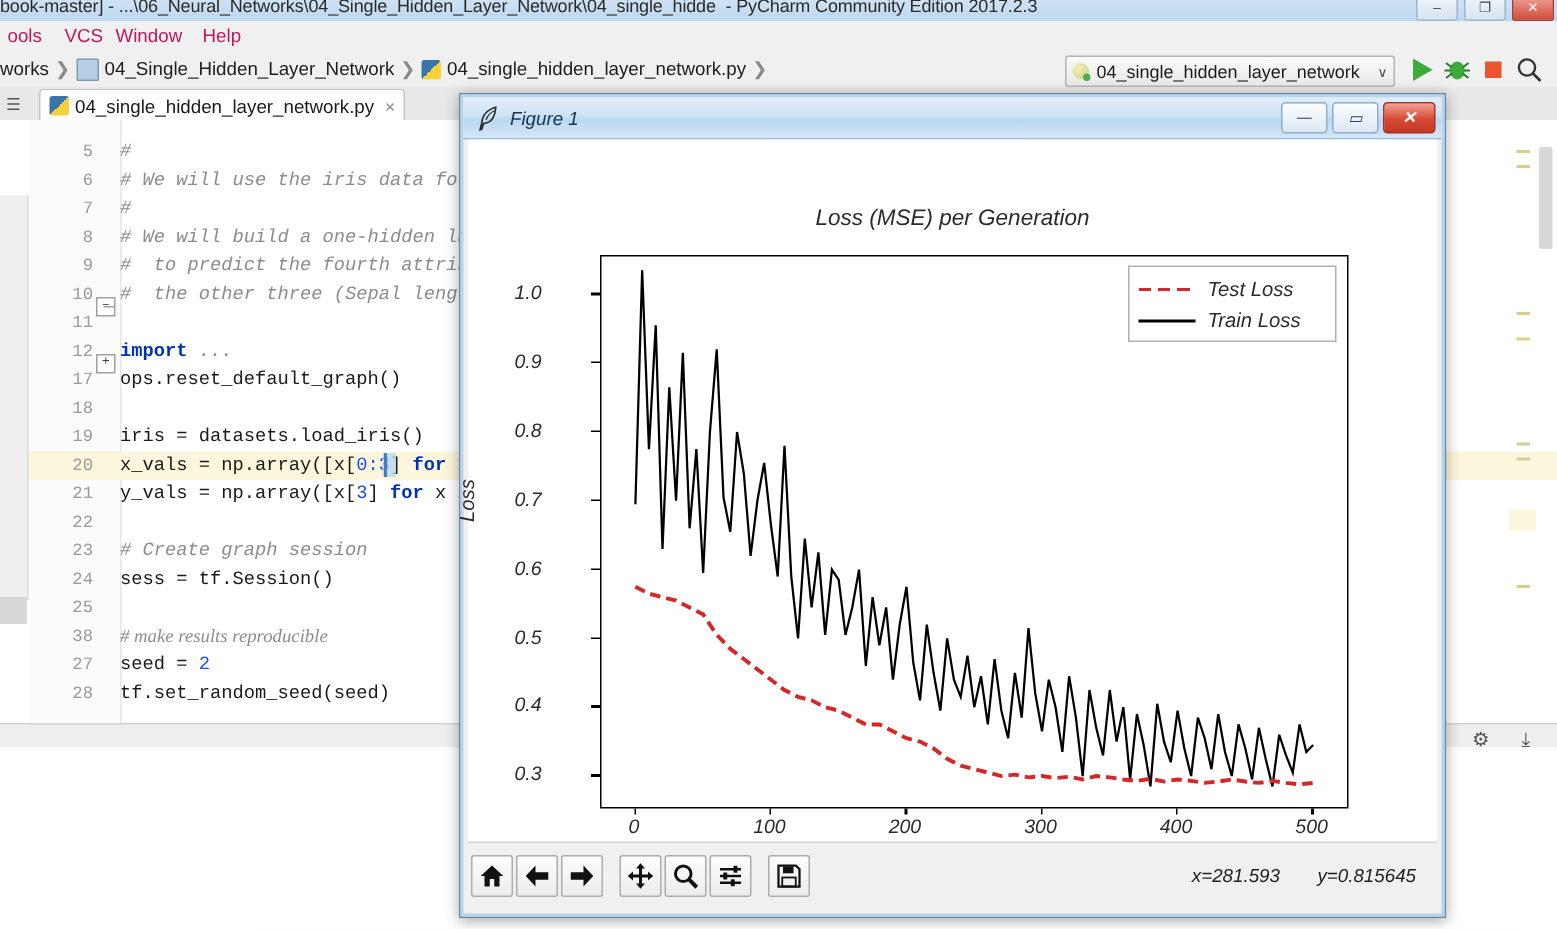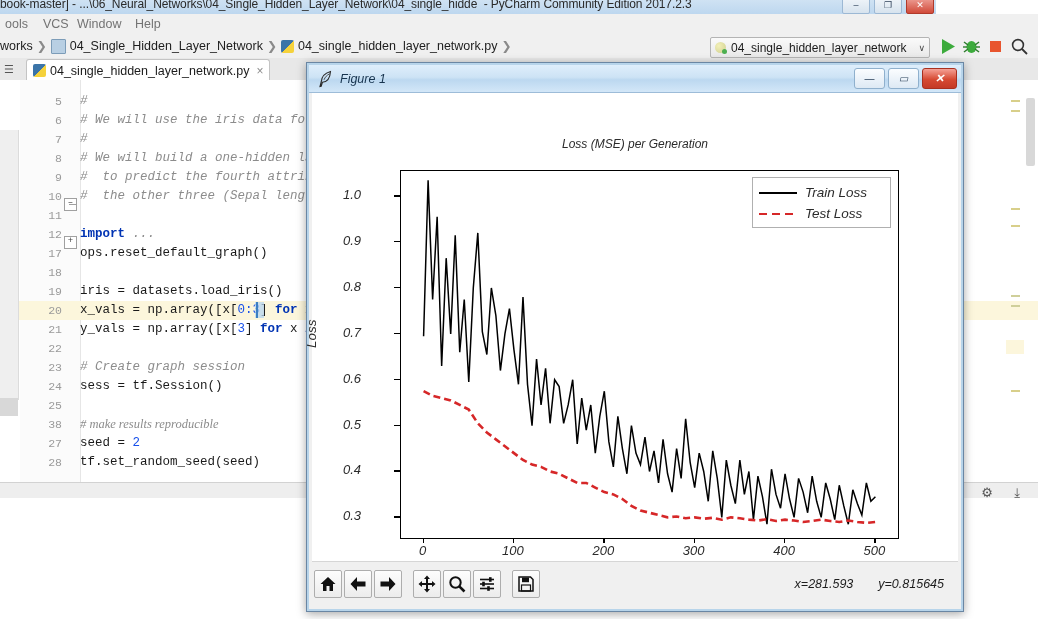--- a/index.html
+++ b/index.html
@@ -6,21 +6,21 @@
     margin: 0; padding: 0;
     width: 1038px; height: 619px;
     overflow: hidden;
     background: #ffffff;
     font-family: "Liberation Sans", sans-serif;
   }
   #root { position: relative; width: 1038px; height: 619px; overflow: hidden; }
 
   
   .ide-titlebar {
-    position: absolute; left: 0; top: 0; width: 936px; height: 14px;
+    position: absolute; left: 0; top: 0; width: 1038px; height: 14px;
     background: linear-gradient(to bottom, #cfe2f3 0%, #bdd7ef 100%);
     border-bottom: 1px solid #9cb8d4;
     overflow: hidden;
   }
   .ide-title-text {
     position: absolute; left: 0px; top: -3px;
     font-size: 12px; color: #2a2a2a; white-space: nowrap;
     letter-spacing: -0.1px;
   }
   .win-btns { position: absolute; right: 2px; top: -4px; display: flex; gap: 4px; }
@@ -35,21 +35,21 @@
     background: linear-gradient(to bottom, #f3b0a8, #d9past);
     background: linear-gradient(to bottom, #f0a79e, #d14a39);
     border-color: #b03a2b; color: #fff;
   }
 
   .ide-menubar {
     position: absolute; left: 0; top: 14px; width: 1038px; height: 20px;
     background: #f0f0f0; border-bottom: 1px solid #dcdcdc;
   }
   .menu-item {
-    position: absolute; top: 2px; font-size: 12.5px; color: #737373;
+    position: absolute; top: 2px; font-size: 12.5px; color: #be185d;
     padding: 1px 5px; cursor: default;
   }
 
   .ide-navbar {
     position: absolute; left: 0; top: 34px; width: 1038px; height: 24px;
     background: #f0f0f0; border-bottom: 1px solid #cfcfcf;
     display: flex; align-items: center;
   }
   .crumb { display: flex; align-items: center; font-size: 12.5px; color: #1d1d1d; white-space: nowrap; }
   .crumb .sep { color: #8a8a8a; margin: 0 4px; font-size: 12px; }
@@ -218,21 +218,21 @@
   .tb-sep { width: 9px; height: 26px; }
   .coords {
     margin-left: auto; margin-right: 14px;
     font-size: 12.5px; color: #1d1d1d;
     display: flex; gap: 25px;
   }
 
   
   .plot-title {
     position: absolute; left: 0; right: 0; top: 44px;
-    text-align: center; font-size: 12px; color: #2b2b2b;
+    text-align: center; font-size: 15px; color: #2b2b2b;
   }
   .axes-box {
     position: absolute; left: 88px; top: 77px; width: 497px; height: 367px;
     border: 1.3px solid #000000; background: #fff; overflow: hidden;
   }
   .ytick-lbl {
     position: absolute; right: 597px; width: 52px; text-align: right;
     font-size: 13px; color: #2b2b2b; transform: translateY(-8px);
   }
   .ytick-mark { position: absolute; left: 82px; width: 6px; height: 1.3px; background: #000; }
@@ -483,29 +483,29 @@
       <div class="axes-box">
         <svg id="plot-svg" width="497" height="367" viewBox="0 0 497 367" preserveAspectRatio="none">
               <polyline points="22.59,165.15 27.11,9.18 31.63,128.45 36.15,45.88 40.66,194.97 45.18,87.16 49.70,162.86 54.22,64.22 58.74,181.21 63.25,128.45 67.77,211.03 72.29,116.98 76.81,61.93 81.33,160.56 85.85,183.50 90.36,116.98 94.88,144.51 99.40,199.56 103.92,162.86 108.44,137.63 112.95,178.91 117.47,213.32 121.99,126.16 126.51,213.32 131.03,254.61 135.55,188.09 140.06,233.96 144.58,197.26 149.10,252.31 153.62,208.73 158.14,215.61 162.65,252.31 167.17,233.96 171.69,208.73 176.21,272.96 180.73,227.08 185.25,259.19 189.76,233.96 194.28,282.13 198.80,245.43 203.32,220.20 207.84,270.66 212.35,295.89 216.87,245.43 221.39,277.54 225.91,302.77 230.43,254.61 234.95,282.13 239.46,293.60 243.98,266.08 248.50,300.48 253.02,279.84 257.54,311.95 262.05,268.37 266.57,302.77 271.09,321.13 275.61,277.54 280.13,307.36 284.65,247.72 289.16,291.31 293.68,316.54 298.20,282.13 302.72,300.48 307.24,330.30 311.75,279.84 316.27,307.36 320.79,346.36 325.31,289.01 329.83,314.24 334.35,332.59 338.86,289.01 343.38,323.42 347.90,300.48 352.42,348.65 356.94,305.07 361.45,325.71 365.97,353.24 370.49,298.19 375.01,323.42 379.53,337.18 384.05,302.77 388.56,328.01 393.08,346.36 397.60,307.36 402.12,321.13 406.64,341.77 411.15,305.07 415.67,330.30 420.19,346.36 424.71,311.95 429.23,328.01 433.75,348.65 438.26,314.24 442.78,334.89 447.30,353.24 451.82,318.83 456.34,332.59 460.85,344.06 465.37,311.95 469.89,330.30 474.41,325.71" fill="none" stroke="#000000" stroke-width="1.5"></polyline>
               <polyline points="22.59,220.20 31.63,224.79 40.66,227.08 49.70,229.37 58.74,233.96 67.77,238.55 76.81,252.31 85.85,261.49 94.88,268.37 103.92,275.25 112.95,282.13 121.99,289.01 131.03,293.60 140.06,295.89 149.10,300.48 158.14,302.77 167.17,307.36 176.21,311.95 185.25,311.95 194.28,316.54 203.32,321.13 212.35,323.42 221.39,328.01 230.43,334.89 239.46,339.48 248.50,341.77 257.54,344.06 266.57,346.36 275.61,345.44 284.65,347.27 293.68,346.36 302.72,347.73 311.75,346.81 320.79,348.65 329.83,346.36 338.86,347.27 347.90,348.65 356.94,349.57 365.97,348.19 375.01,350.03 384.05,348.65 393.08,349.57 402.12,350.94 411.15,350.03 420.19,348.65 429.23,350.03 438.26,350.94 447.30,349.57 456.34,350.94 465.37,351.86 474.41,350.94" fill="none" stroke="#d62728" stroke-width="2.6" stroke-dasharray="7,4"></polyline>
             </svg>
       </div>
 
       <div class="legend-box">
         <div class="leg-row">
           <span class="leg-swatch">
+                <span class="leg-dash"></span>
+              </span>
+          <span class="leg-label">Test Loss</span>
+        </div>
+        <div class="leg-row">
+          <span class="leg-swatch">
                 <span class="leg-line"></span>
               </span>
           <span class="leg-label">Train Loss</span>
-        </div>
-        <div class="leg-row">
-          <span class="leg-swatch">
-                <span class="leg-dash"></span>
-              </span>
-          <span class="leg-label">Test Loss</span>
         </div>
       </div>
     </div>
 
     <div class="fig-toolbar">
       <span class="tbtn">
         <svg width="18" height="18" viewBox="0 0 18 18">
           <path d="M9 2 L16.5 9 L14 9 L14 16 L10.5 16 L10.5 11 L7.5 11 L7.5 16 L4 16 L4 9 L1.5 9 Z" fill="#111"></path>
         </svg>
       </span>

